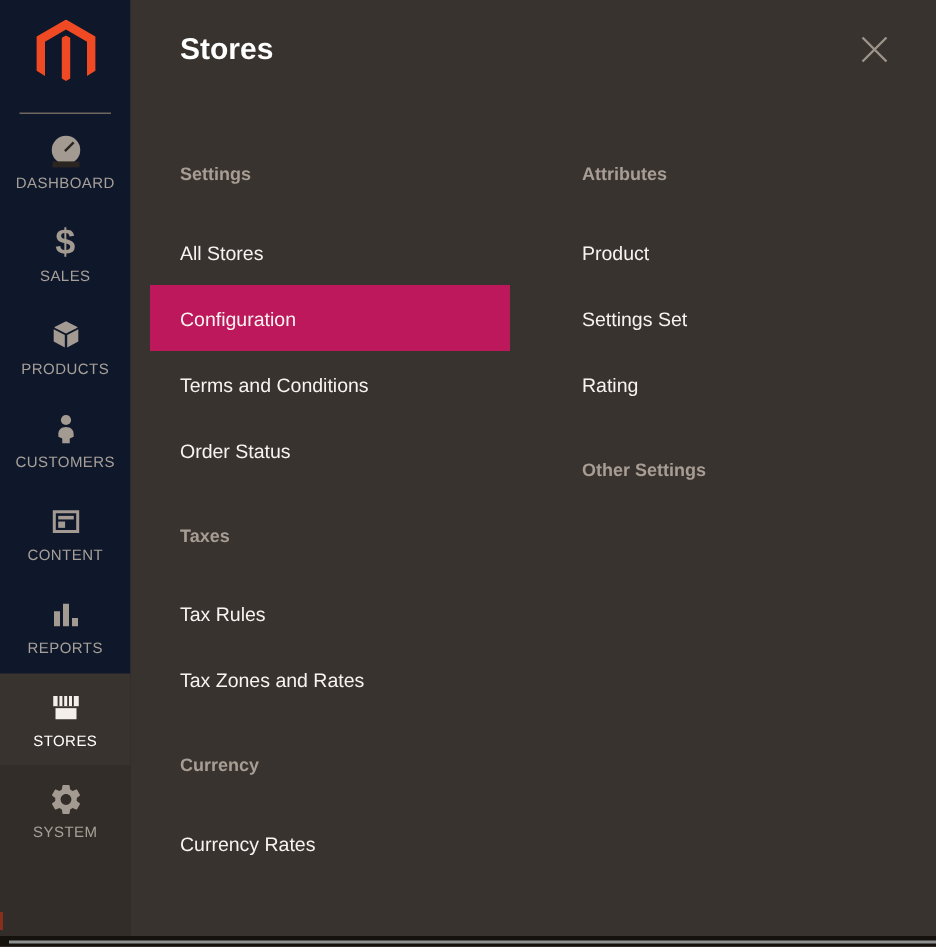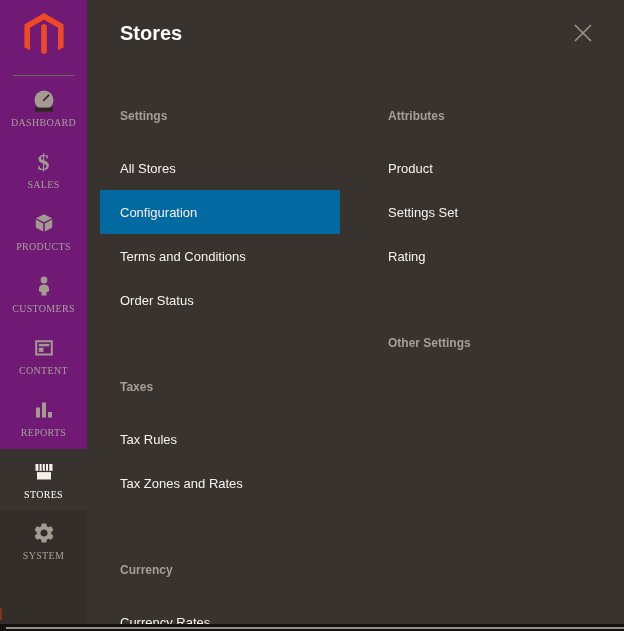--- a/index.html
+++ b/index.html
@@ -2,21 +2,21 @@
 <html><head>
 <meta charset="utf-8">
 <style>
   * { margin:0; padding:0; box-sizing:border-box; }
   html,body { width:624px; height:631px; background:#38332e; overflow:hidden;
               font-family:"Liberation Sans", sans-serif; }
   .app { position:relative; width:624px; height:631px; background:#38332e; overflow:hidden; }
 
   
   .sidebar { position:absolute; left:0; top:0; bottom:7px; width:87px;
-             background:#701a75; display:flex; flex-direction:column;font-family:Liberation Serif, serif; }
+             background:#0f172a; display:flex; flex-direction:column; }
   .logo-block { position:relative; height:77px; flex:0 0 auto; }
   .logo { position:absolute; left:24px; top:13px; width:40px; height:46px; }
   .logo-divider { position:absolute; bottom:1px; left:13px; right:13px; height:1px; background:#6e675f; }
   .nav { display:flex; flex-direction:column; flex:1; }
   .nav-item { height:62px; flex:0 0 auto; display:flex; flex-direction:column;
               align-items:center; justify-content:center; gap:5px; cursor:pointer; }
   .nav-icon { height:24px; display:flex; align-items:center; justify-content:center; color:#a39b92; }
   .nav-icon svg { display:block; }
   .nav-label { font-size:10px; letter-spacing:.3px; color:#a6a099; }
   .nav-item.active { height:61px; background:#38332e; }
@@ -27,24 +27,24 @@
 
   
   .flyout { position:absolute; left:87px; right:0; top:0; bottom:7px; background:#38332e; }
   .flyout-title { position:absolute; left:33px; top:22px; font-size:20px; font-weight:bold; color:#ffffff; }
   .close-btn { position:absolute; top:22px; right:30px; width:22px; height:22px; cursor:pointer;
                display:flex; align-items:center; justify-content:center; }
   .panel-content { position:absolute; left:33px; right:0; top:108px; bottom:0; display:flex; }
   .col { width:268px; flex:0 0 auto; }
   .col.col-right { flex:1; }
   .section { }
-  .section + .section { margin-top:57px; }
+  .section + .section { margin-top:27px; }
   .section-header { font-size:12px; font-weight:bold; color:#a79d95; line-height:17px; margin-bottom:21px; }
   .menu-item { height:44px; display:flex; align-items:center; font-size:13px; color:#f7f3f0; cursor:pointer; }
-  .menu-item.active { margin-left:-20px; padding-left:20px; width:240px; background:#0369a1; }
+  .menu-item.active { margin-left:-20px; padding-left:20px; width:240px; background:#be185d; }
 
   
   .bottom-bar { position:absolute; left:0; right:0; bottom:0; height:7px; background:#15120e; }
   .bottom-line { position:absolute; left:6px; right:0; bottom:2px; height:2px; background:#8e9092; }
   .red-mark { position:absolute; left:0; bottom:11px; width:2px; height:12px; background:#8a2e1c; }
 </style>
 </head>
 <body>
 
 <div class="app">

